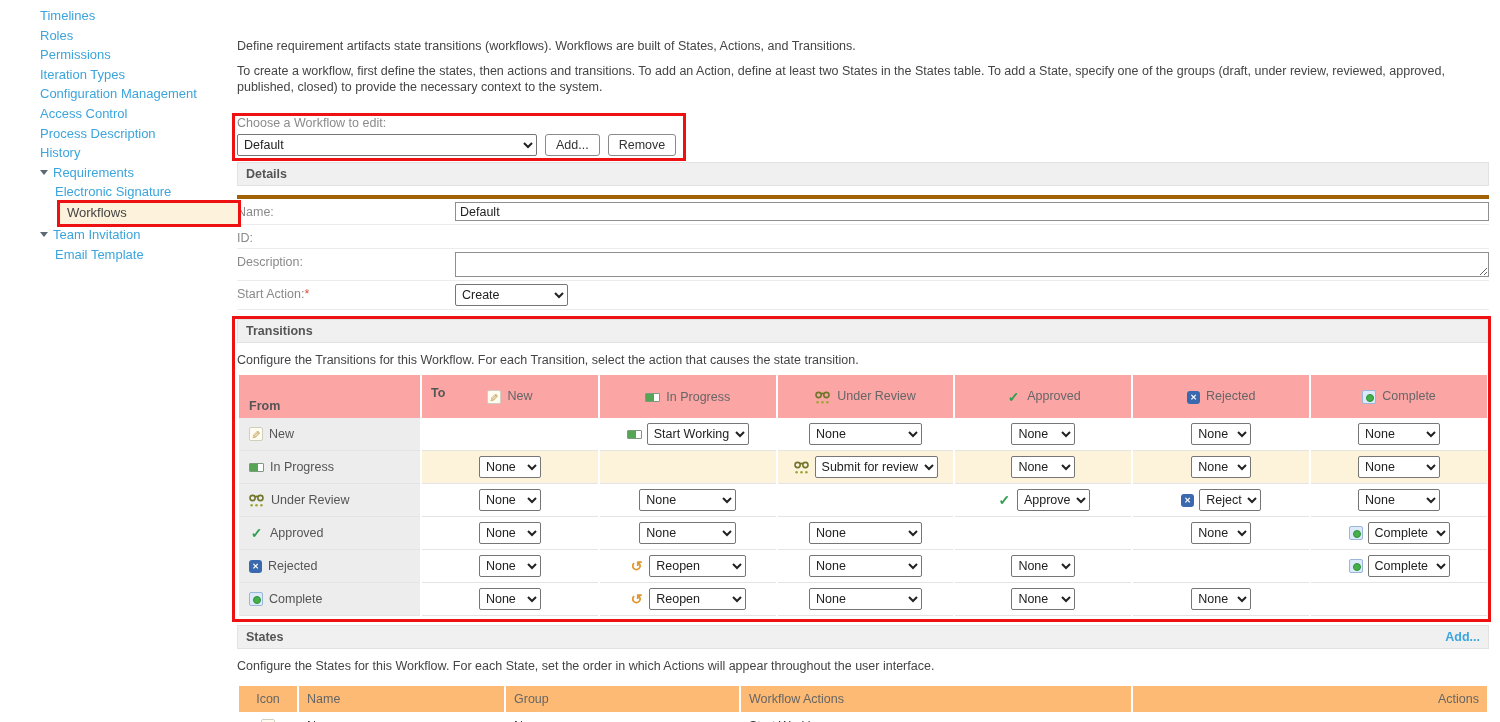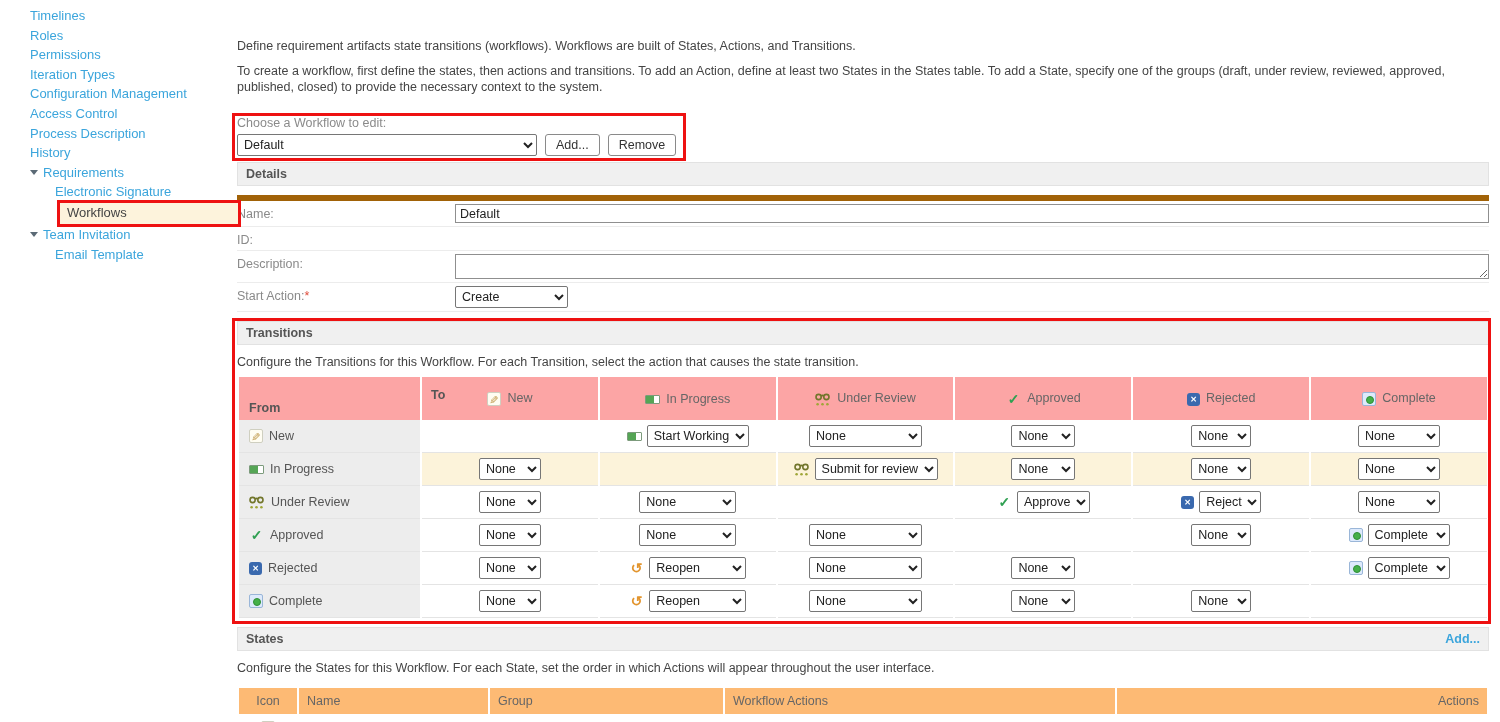--- a/index.html
+++ b/index.html
@@ -2,21 +2,21 @@
 <html><head>
 <meta charset="utf-8">
 <style>
   * { box-sizing: border-box; }
   html,body { margin:0; padding:0; background:#fff; }
   body { font-family:"Liberation Sans", sans-serif; color:#444; }
   .page { width:1500px; height:722px; position:relative; overflow:hidden; display:flex; background:#fff; }
 
   
   .sidebar { flex:0 0 237px; width:237px; padding-top:6px; font-size:13px; }
-  .sb-item { line-height:19.6px; padding-left:30px; color:#3ba5dc; cursor:pointer; white-space:nowrap; }
+  .sb-item { line-height:19.6px; padding-left:40px; color:#3ba5dc; cursor:pointer; white-space:nowrap; }
   .sb-item.indent1 { padding-left:55px; }
   .tri { display:inline-block; width:0; height:0; border-top:5px solid #5b6a76;
          border-left:4px solid transparent; border-right:4px solid transparent;
          margin-right:5px; vertical-align:2px; }
   .sb-item.selected { color:#444; background:#fdf3dc; margin:1px 0 1px 60px; padding:1px 0 2px 7px;
                       width:178px; line-height:18px; position:relative; }
 
   
   .ann { position:absolute; border:3px solid #ee1111; pointer-events:none; z-index:6; }
   .ann-sel { left:-3px; top:-3px; right:-3px; bottom:-3px; }
@@ -37,21 +37,21 @@
   button { font-family:"Liberation Sans",sans-serif; font-size:12.5px; border:1px solid #8a8a8a;
            background:#fff; border-radius:3px; padding:3px 10px; color:#333; cursor:pointer; }
 
   .section-bar { background:#f0f0f0; border:1px solid #e2e2e2; padding:4px 8px; font-weight:bold;
                  color:#555; display:flex; justify-content:space-between; align-items:center; }
   .add-link { color:#3ba5dc; font-weight:bold; cursor:pointer; }
 
   
   .details-rows { padding-top:9px; }
   .drow { display:flex; align-items:flex-start; border-bottom:1px solid #ececec; padding:3px 0; }
-  .drow.first { border-top:6px solid #a16207; }
+  .drow.first { border-top:4px solid #a16207; }
   .dlabel { width:218px; color:#8a8a8a; padding-top:3px; flex:0 0 218px; }
   .dvalue { flex:1; display:flex; }
   input.text { flex:1; border:1px solid #8f8f8f; height:19px; font:12.5px "Liberation Sans",sans-serif;
                padding:1px 4px; color:#222; }
   textarea { flex:1; height:25px; border:1px solid #8f8f8f; font:12.5px "Liberation Sans",sans-serif;
              resize:both; color:#222; }
   .start-select { width:113px; }
   .req { color:#e04b3a; }
 
   
@@ -76,21 +76,21 @@
   td.c4 select { min-width:64px; }
   td.c5 select { min-width:60px; }
   td.c6 select { min-width:82px; }
 
   
   .states-sect { margin-top:9px; }
   table.states { width:100%; border-collapse:separate; border-spacing:2px 0; margin-top:2px; }
   table.states thead th { background:#fdba74; color:#666; font-weight:normal; text-align:left;
                           height:26px; padding:0 8px; font-size:12.5px; }
   table.states th.icon-col, table.states td.icon-col { width:58px; text-align:center; padding:0; }
-  table.states th.name-col { width:189px; }
+  table.states th.name-col { width:205px; }
   table.states th.group-col { width:233px; }
   table.states th.wa-col { width:390px; }
   table.states th.act-col, table.states td.act-col { text-align:right;margin-top:31px; }
   table.states tbody td { height:28px; border-bottom:1px solid #d9d9d9; padding:0 8px; color:#333; }
 
   
   .ic { display:inline-block; vertical-align:middle; line-height:0; }
   .new-icon { width:14px; height:14px; border:1px solid #cfcfc0; background:#fffdf2; border-radius:2px;
               position:relative; }
   .new-icon::after { content:"\270E"; position:absolute; left:0; top:1px; width:100%; text-align:center;

